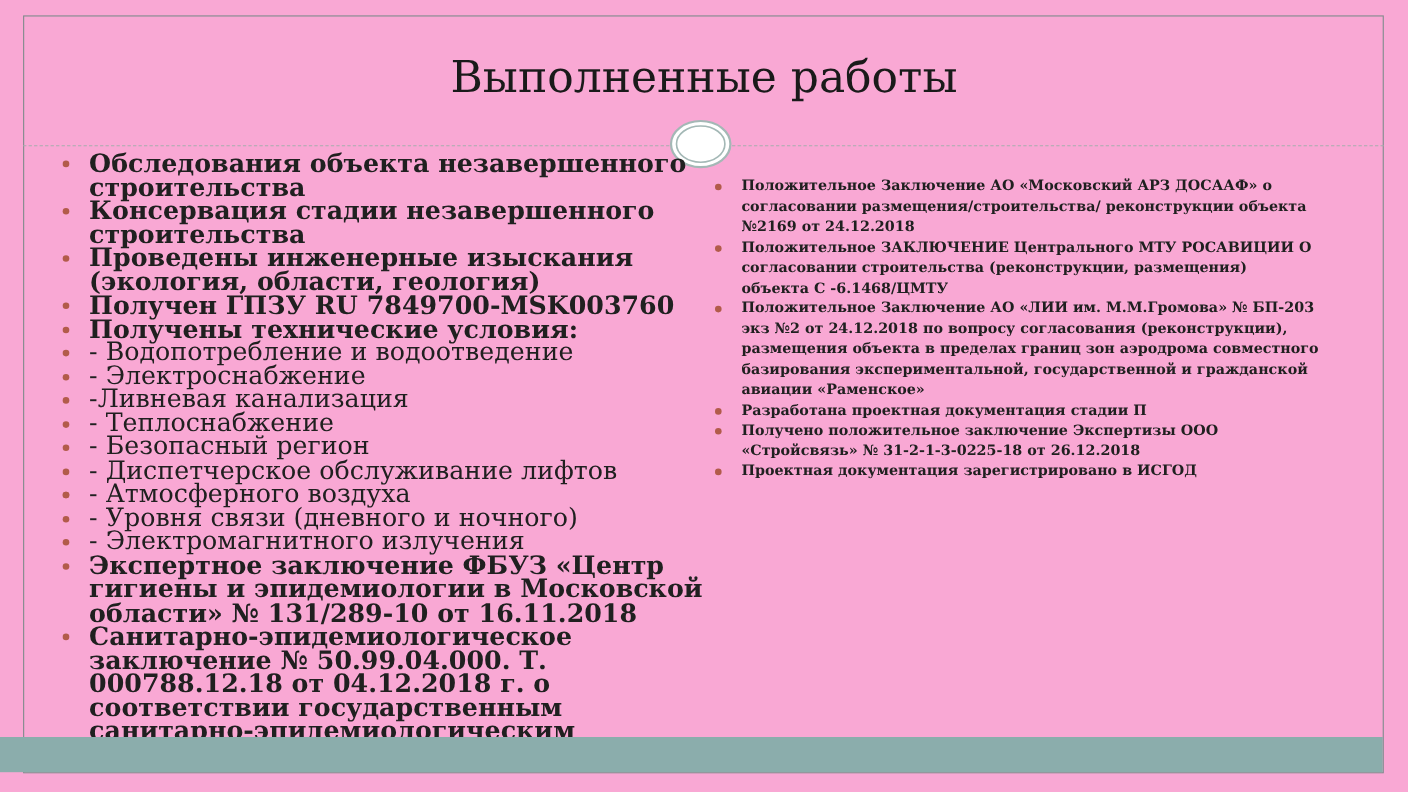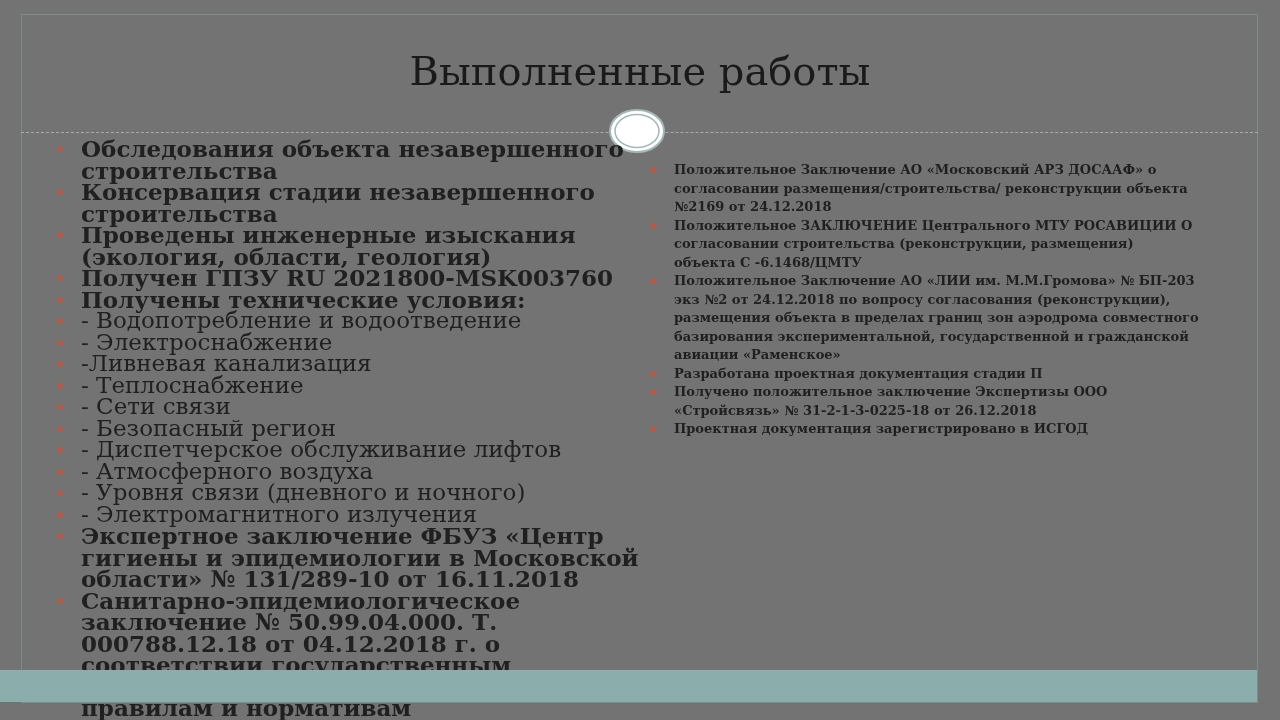--- a/index.html
+++ b/index.html
@@ -7,21 +7,21 @@
     --band-color:#8badac;
     --ring-color:#a4b8b6;
     --border-color:#7e8b8b;
     --dash-color:#a7adad;
     --text-color:#202020;
   }
   *{margin:0;padding:0;box-sizing:border-box;}
   html,body{width:1280px;height:720px;overflow:hidden;background:#fff;}
   body{font-family:"DejaVu Serif","Liberation Serif",serif;color:var(--text-color);position:relative;}
 
-  .slide{position:absolute;inset:0;background:#737373;}
+  .slide{position:absolute;inset:0;background:#f9a8d4;}
 
   .border-box{
     position:absolute;left:21px;top:14px;width:1237px;height:689px;
     border:1px solid var(--border-color);
   }
 
   .title{
     position:absolute;top:48px;left:0;width:100%;
     text-align:center;font-size:40px;font-weight:normal;
     color:#1a1a1a;letter-spacing:0px;
@@ -63,27 +63,26 @@
 
   <svg class="ornament" width="60" height="50" viewBox="0 0 60 50">
     <ellipse cx="30" cy="25" rx="27" ry="21" fill="#ffffff" stroke="var(--ring-color)" stroke-width="2"></ellipse>
     <ellipse cx="30" cy="25" rx="22" ry="16.5" fill="none" stroke="var(--ring-color)" stroke-width="1.5"></ellipse>
   </svg>
 
   <ul class="col col-left" id="left-col">
       <li class="bold"><span class="bullet"></span><span>Обследования объекта незавершенного строительства</span></li>
       <li class="bold"><span class="bullet"></span><span>Консервация стадии незавершенного строительства</span></li>
       <li class="bold"><span class="bullet"></span><span>Проведены инженерные изыскания (экология, области, геология)</span></li>
-      <li class="bold"><span class="bullet"></span><span>Получен ГПЗУ RU 2021800-MSK003760</span></li>
+      <li class="bold"><span class="bullet"></span><span>Получен ГПЗУ RU 7849700-MSK003760</span></li>
       <li class="bold"><span class="bullet"></span><span>Получены технические условия:</span></li>
       <li class=""><span class="bullet"></span><span>- Водопотребление и водоотведение</span></li>
       <li class=""><span class="bullet"></span><span>- Электроснабжение</span></li>
       <li class=""><span class="bullet"></span><span>-Ливневая канализация</span></li>
       <li class=""><span class="bullet"></span><span>- Теплоснабжение</span></li>
-      <li class=""><span class="bullet"></span><span>- Сети связи</span></li>
       <li class=""><span class="bullet"></span><span>- Безопасный регион</span></li>
       <li class=""><span class="bullet"></span><span>- Диспетчерское обслуживание лифтов</span></li>
       <li class="bold"><span class="bullet"></span></li>
       <li class=""><span class="bullet"></span><span>- Атмосферного воздуха</span></li>
       <li class=""><span class="bullet"></span><span>- Уровня связи (дневного и ночного)</span></li>
       <li class=""><span class="bullet"></span><span>- Электромагнитного излучения</span></li>
       <li class="bold"><span class="bullet"></span><span>Экспертное заключение ФБУЗ «Центр гигиены и эпидемиологии в Московской области» № 131/289-10 от 16.11.2018</span></li>
       <li class="bold"><span class="bullet"></span><span>Санитарно-эпидемиологическое заключение № 50.99.04.000. Т. 000788.12.18 от 04.12.2018 г. о соответствии государственным санитарно-эпидемиологическим правилам и нормативам</span></li>
     </ul>
   <ul class="col col-right" id="right-col">

